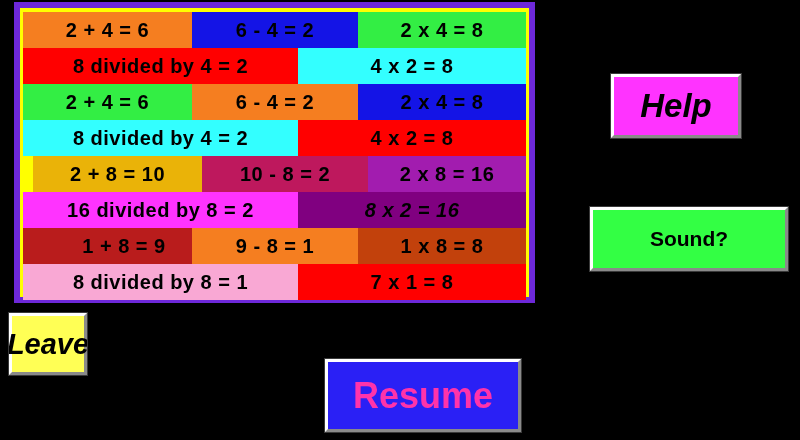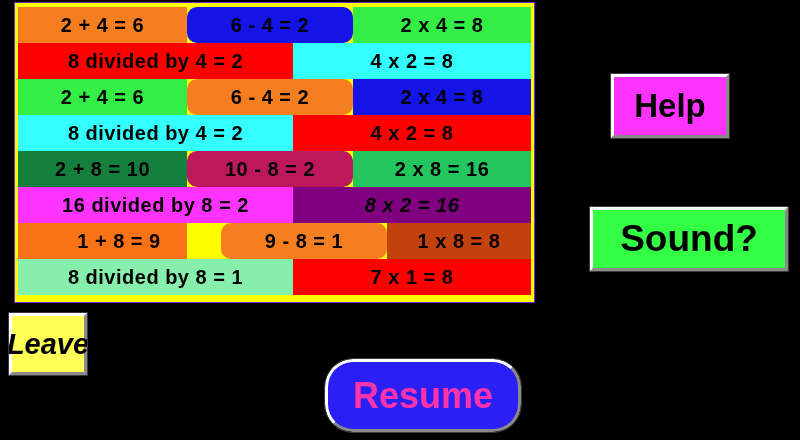--- a/index.html
+++ b/index.html
@@ -8,21 +8,21 @@
     background:#000000;
     font-family:"Liberation Sans", sans-serif;
   }
 
   
   #fact-table{
     position:absolute;
     left:14px; top:2px;
     width:521px; height:301px;
     background:#ffff00;          
-    border:1px solid #6d28d9;
+    border:6px solid #6d28d9;
     box-sizing:border-box;
     padding:4px 3px 4px 3px;
   }
   .fact-row{
     display:flex;
     height:36px;
     width:100%;
     box-sizing:border-box;
   }
   .cell{
@@ -33,21 +33,21 @@
     color:#000000;
     font-weight:bold;
     font-size:20px;
     letter-spacing:0.5px;
     white-space:nowrap;
     overflow:hidden;
     border:1px solid rgba(0,0,0,0.0);
   }
   
   .row3 .c1{flex:0 0 169px;}
-  .row3 .c2{flex:0 0 166px;border-radius:10px;}
+  .row3 .c2{flex:0 0 166px;}
   .row3 .c3{flex:1 1 auto;}
   
   .row2 .d1{flex:0 0 275px;}
   .row2 .d2{flex:1 1 auto;}
 
   
   .btn{
     position:absolute;
     box-sizing:border-box;
     display:flex;
@@ -56,28 +56,29 @@
     font-weight:bold;
     color:#000000;
     border-top:3px solid #ffffff;
     border-left:3px solid #ffffff;
     border-right:3px solid #8a8a8a;
     border-bottom:3px solid #8a8a8a;
     outline:1px solid #3a3a3a;
   }
 
   #btn-help{
-    left:611px; top:74px; width:118px; height:64px;
+    left:611px; top:74px; width:130px; height:64px;
     background:#ff33ff;
     font-size:33px;
+    font-style:italic;
   }
   #btn-sound{
     left:590px; top:207px; width:198px; height:64px;
     background:#33ff44;
-    font-size:37px;
+    font-size:21px;
   }
   #btn-leave{
     left:9px; top:313px; width:78px; height:62px;
     background:#ffff55;
     font-size:29px;
     font-style:italic;
   }
   #btn-resume{
     left:325px; top:359px; width:196px; height:73px;
     background:#2a20f5;
@@ -101,46 +102,46 @@
     <div class="fact-row row3">
       <div class="cell c1" style="background: rgb(51, 238, 68);">2 + 4 = 6</div>
       <div class="cell c2" style="background: rgb(245, 126, 32);">6 - 4 = 2</div>
       <div class="cell c3" style="background: rgb(20, 20, 230);">2 x 4 = 8</div>
     </div>
     <div class="fact-row row2">
       <div class="cell d1" style="background: rgb(51, 255, 255);">8 divided by 4 = 2</div>
       <div class="cell d2" style="background: rgb(255, 0, 0);">4 x 2 = 8</div>
     </div>
     <div class="fact-row row3">
-      <div class="cell c1" style="background: #15803d;">2 + 8 = 10</div>
+      <div class="cell c1" style="background: #eab308; margin-left: 10px;">2 + 8 = 10</div>
       <div class="cell c2" style="background: #be185d;">10 - 8 = 2</div>
-      <div class="cell c3" style="background: #22c55e;">2 x 8 = 16</div>
+      <div class="cell c3" style="background: #a21caf;">2 x 8 = 16</div>
     </div>
     <div class="fact-row row2">
       <div class="cell d1" style="background: rgb(255, 51, 255);">16 divided by 8 = 2</div>
       <div class="cell d2" style="background: rgb(128, 0, 128); font-style: italic;">8 x 2 = 16</div>
     </div>
     <div class="fact-row row3">
-      <div class="cell c1" style="background: #f97316; padding-left: 33px;">1 + 8 = 9</div>
-      <div class="cell c2" style="background: rgb(245, 126, 32); margin-left: 34px;">9 - 8 = 1</div>
+      <div class="cell c1" style="background: #b91c1c; padding-left: 33px;">1 + 8 = 9</div>
+      <div class="cell c2" style="background: rgb(245, 126, 32);">9 - 8 = 1</div>
       <div class="cell c3" style="background: #c2410c;">1 x 8 = 8</div>
     </div>
     <div class="fact-row row2">
-      <div class="cell d1" style="background: #86efac;">8 divided by 8 = 1</div>
+      <div class="cell d1" style="background: #f9a8d4;">8 divided by 8 = 1</div>
       <div class="cell d2" style="background: rgb(255, 0, 0);">7 x 1 = 8</div>
     </div>
   </div>
 
 <div class="btn" id="btn-help" style="background: rgb(255, 51, 255); color: rgb(0, 0, 0);">
   <span>Help</span>
 </div>
 
 <div class="btn" id="btn-sound" style="background: rgb(51, 255, 68); color: rgb(0, 0, 0);">
   <span>Sound?</span>
 </div>
 
 <div class="btn" id="btn-leave" style="background: rgb(255, 255, 85); color: rgb(0, 0, 0);">
   <span>Leave</span>
 </div>
 
-<div class="btn" id="btn-resume" style="background: rgb(42, 32, 245); color: rgb(255, 51, 170); border-radius: 28px;">
+<div class="btn" id="btn-resume" style="background: rgb(42, 32, 245); color: rgb(255, 51, 170);">
   <span>Resume</span>
 </div>
 
 </body></html>

